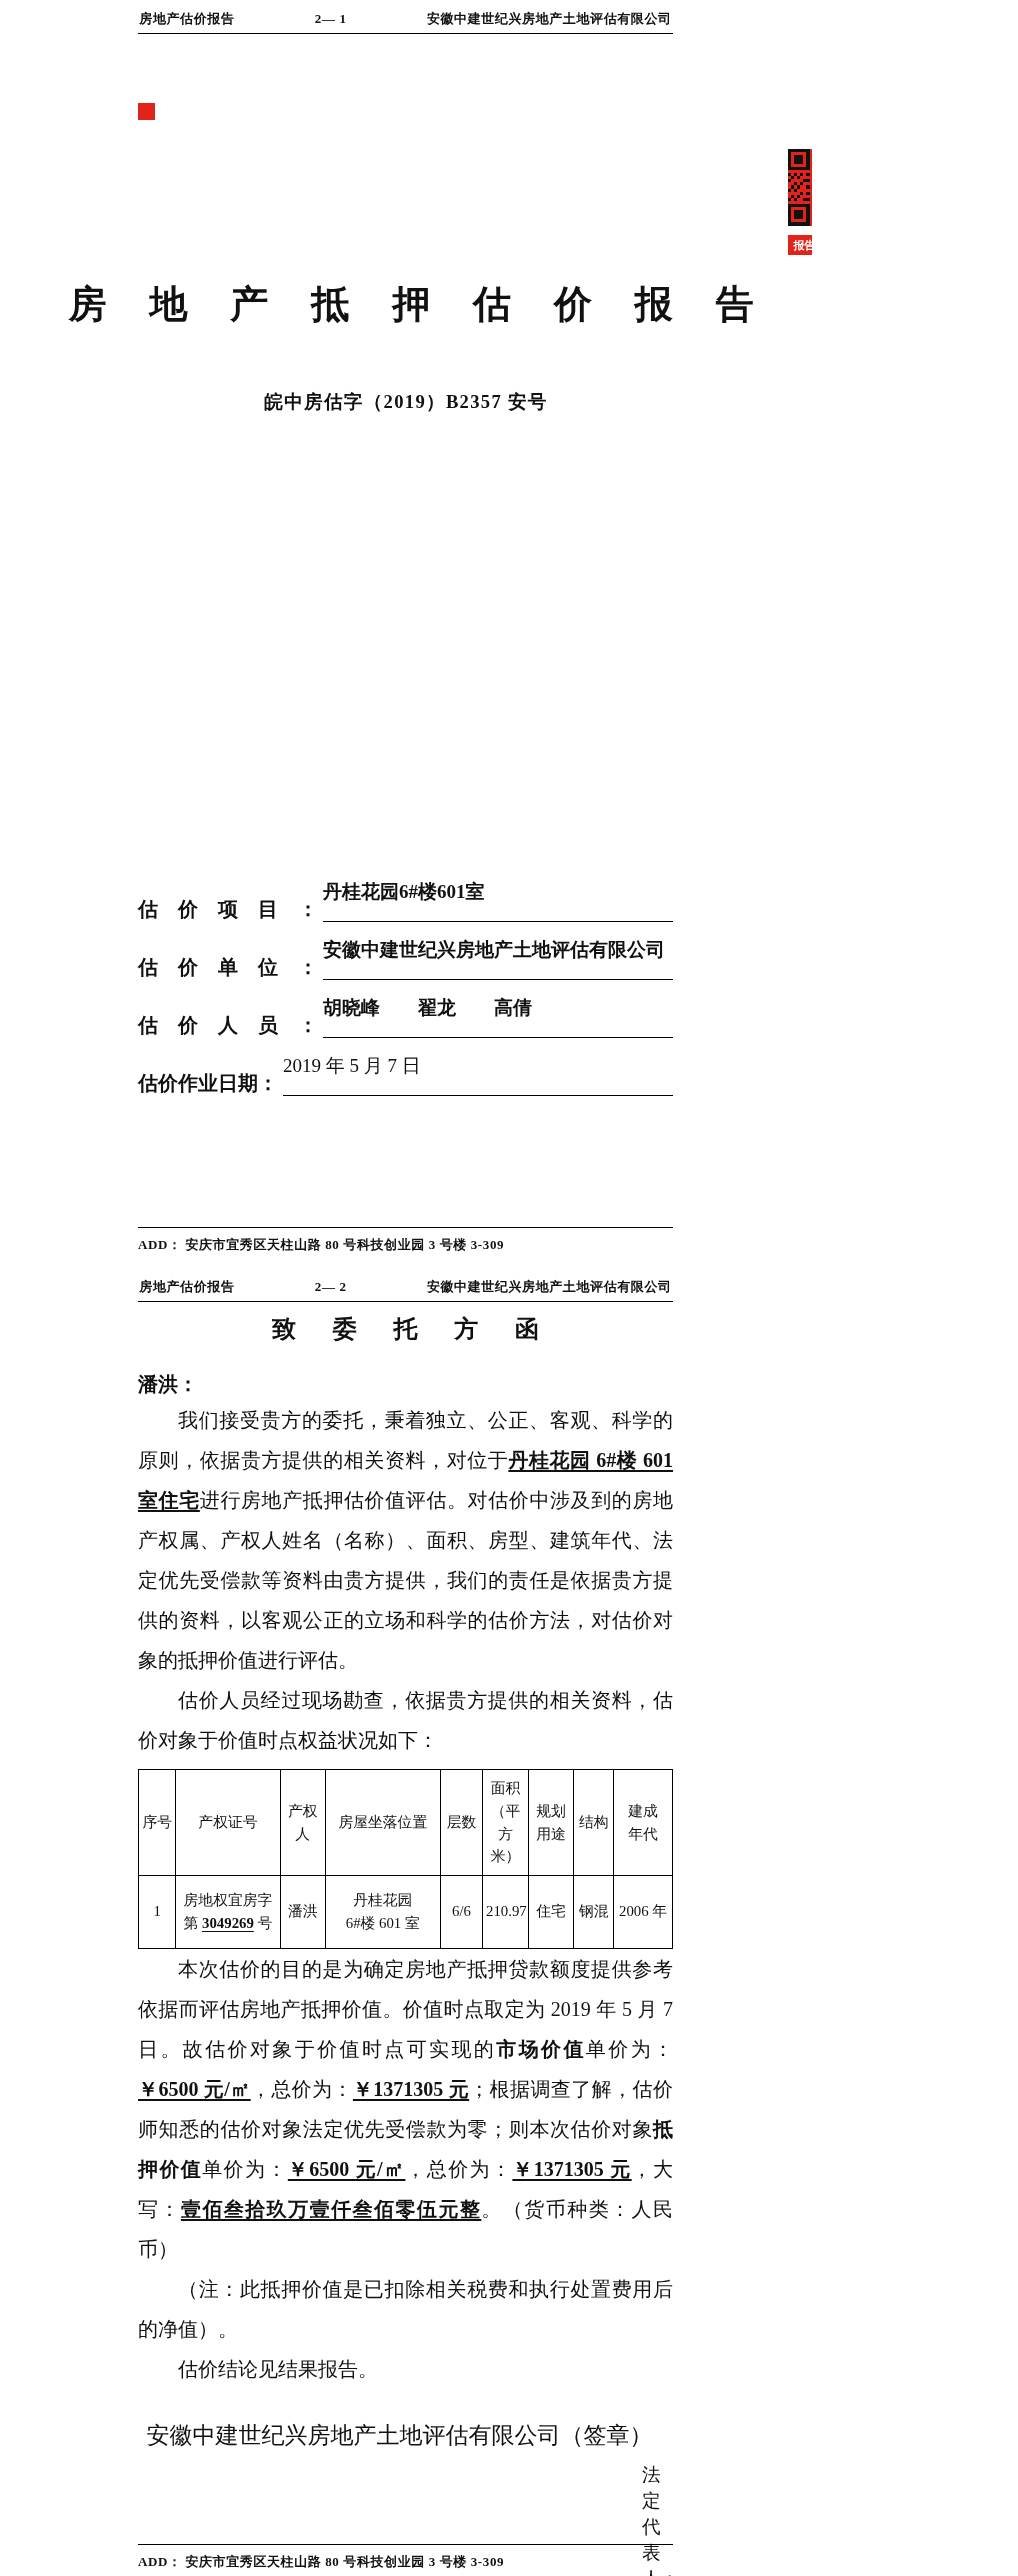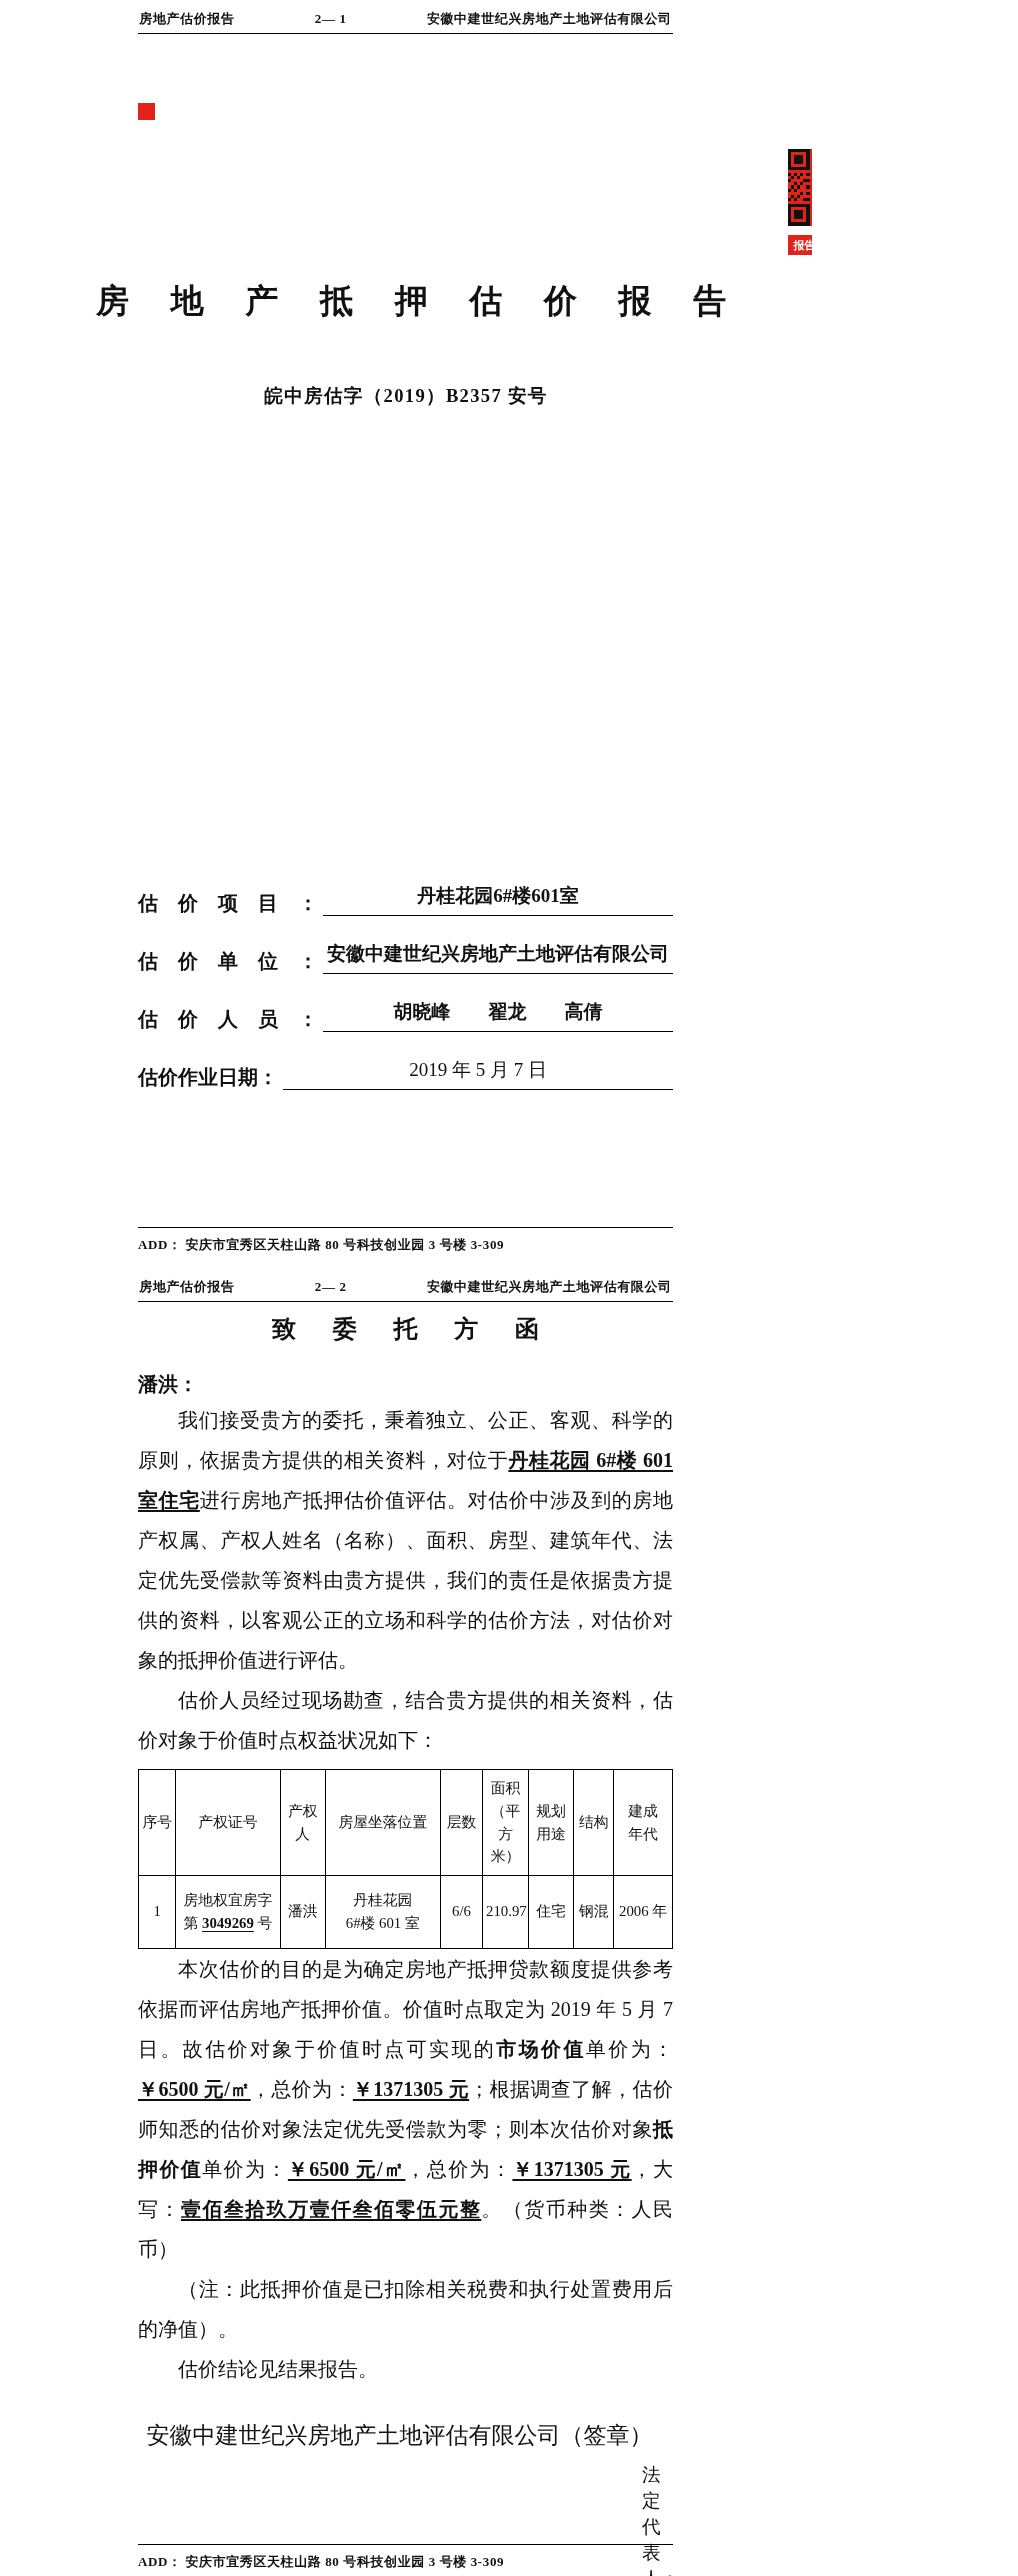--- a/index.html
+++ b/index.html
@@ -32,30 +32,30 @@
   .red-mark { position:absolute; left:138px; top:103px; width:17.3px; height:17.3px; background:var(--accent); }
   .qr-block { position:absolute; left:788px; top:148px; width:77px; }
   .qr-code  { display:block; width:77px; height:78px; }
   .qr-caption {
     margin-top:9px; background:var(--accent); color:#fff;
     text-align:center; font-size:11px; font-weight:bold; padding:2.6px 0;
     font-family:"Liberation Sans","DejaVu Sans",sans-serif;
   }
   .main-title {
     margin-top:245px; text-align:center;
-    font-size:33px; font-weight:bold; letter-spacing:16.7px; padding-left:27px;
+    font-size:38px; font-weight:bold; letter-spacing:16.7px; padding-left:27px;
     white-space:nowrap;
   }
   .doc-no { margin-top:59px; text-align:center; font-size:18.6px; font-weight:bold; letter-spacing:1.3px; }
   .fields { margin:476px 139px 0 138px; }
   .field-row { display:flex; align-items:flex-end; height:31px; margin-bottom:27px; }
   .field-label { font-size:20px; font-weight:bold; white-space:pre; line-height:1.3; }
   .field-value {
     flex:1; margin-left:5.1px; border-bottom:1.3px solid #000;
-    text-align:center; font-size:19px; line-height:1.35; padding-bottom:7px;
+    text-align:left; font-size:19px; line-height:1.35; padding-bottom:17px;
     white-space:pre;
     margin-top:16px;
   }
 
   
   .content { margin:0 139px 0 138px; }
   .letter-title { margin-top:10.3px; text-align:center; font-size:24px; font-weight:bold; letter-spacing:15.4px; padding-left:15.4px; }
   .salutation { margin-top:26px; font-size:20px; font-weight:bold; }
   .para { font-size:20px; line-height:40px; text-align:justify; text-indent:40px; }
   .p-top { margin-top:2.6px; }
@@ -131,21 +131,21 @@
       <span>房地产估价报告</span>
       <span>2— 2</span>
       <span>安徽中建世纪兴房地产土地评估有限公司</span>
     </div>
 
     <div class="content">
       <h2 class="letter-title">致 委 托 方 函</h2>
       <div class="salutation">潘洪：</div>
 
       <p class="para p-top"><span>我们接受贵方的委托，秉着独立、公正、客观、科学的原则，依据贵方提供的相关资料，对位于</span><span class="seg-b seg-u">丹桂花园 6#楼 601 室住宅</span><span>进行房地产抵押估价值评估。对估价中涉及到的房地产权属、产权人姓名（名称）、面积、房型、建筑年代、法定优先受偿款等资料由贵方提供，我们的责任是依据贵方提供的资料，以客观公正的立场和科学的估价方法，对估价对象的抵押价值进行评估。</span></p>
-      <p class="para">估价人员经过现场勘查，结合贵方提供的相关资料，估价对象于价值时点权益状况如下：</p>
+      <p class="para">估价人员经过现场勘查，依据贵方提供的相关资料，估价对象于价值时点权益状况如下：</p>
 
       <table class="prop-table">
         <colgroup>
           <col style="width:7%">
             <col style="width:19.5%">
             <col style="width:8.5%">
           <col style="width:21.5%">
             <col style="width:8%">
             <col style="width:8.5%">
           <col style="width:8.5%">

